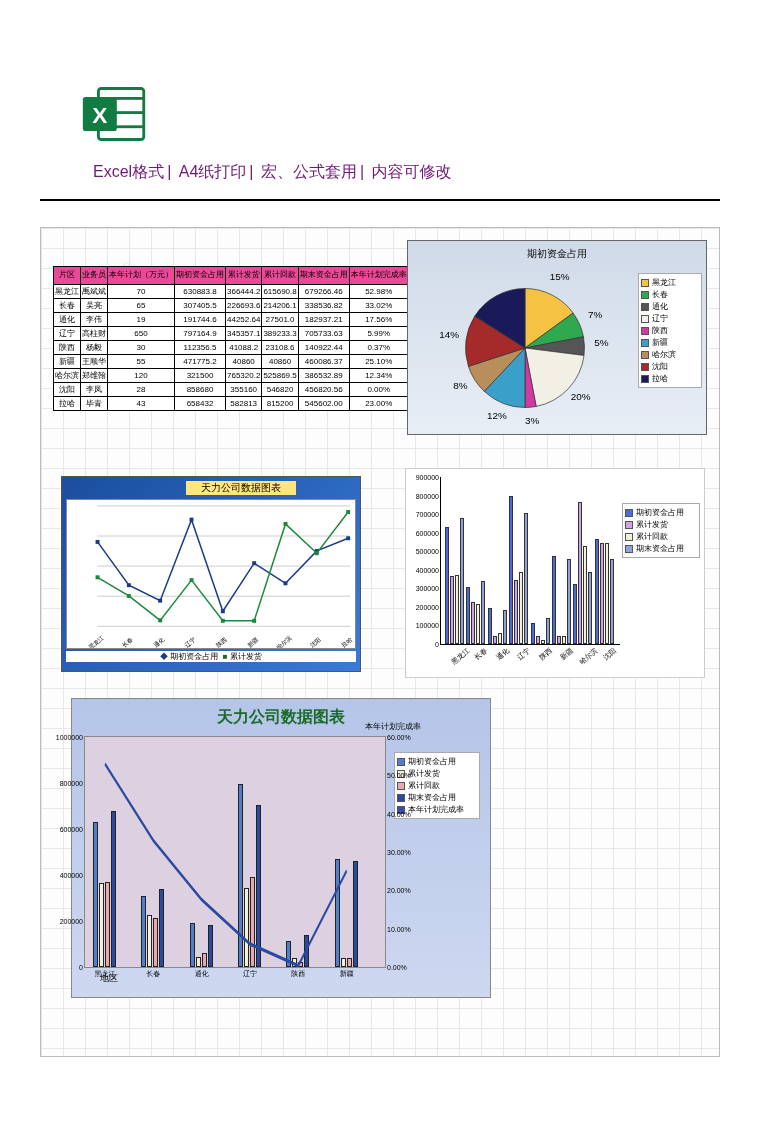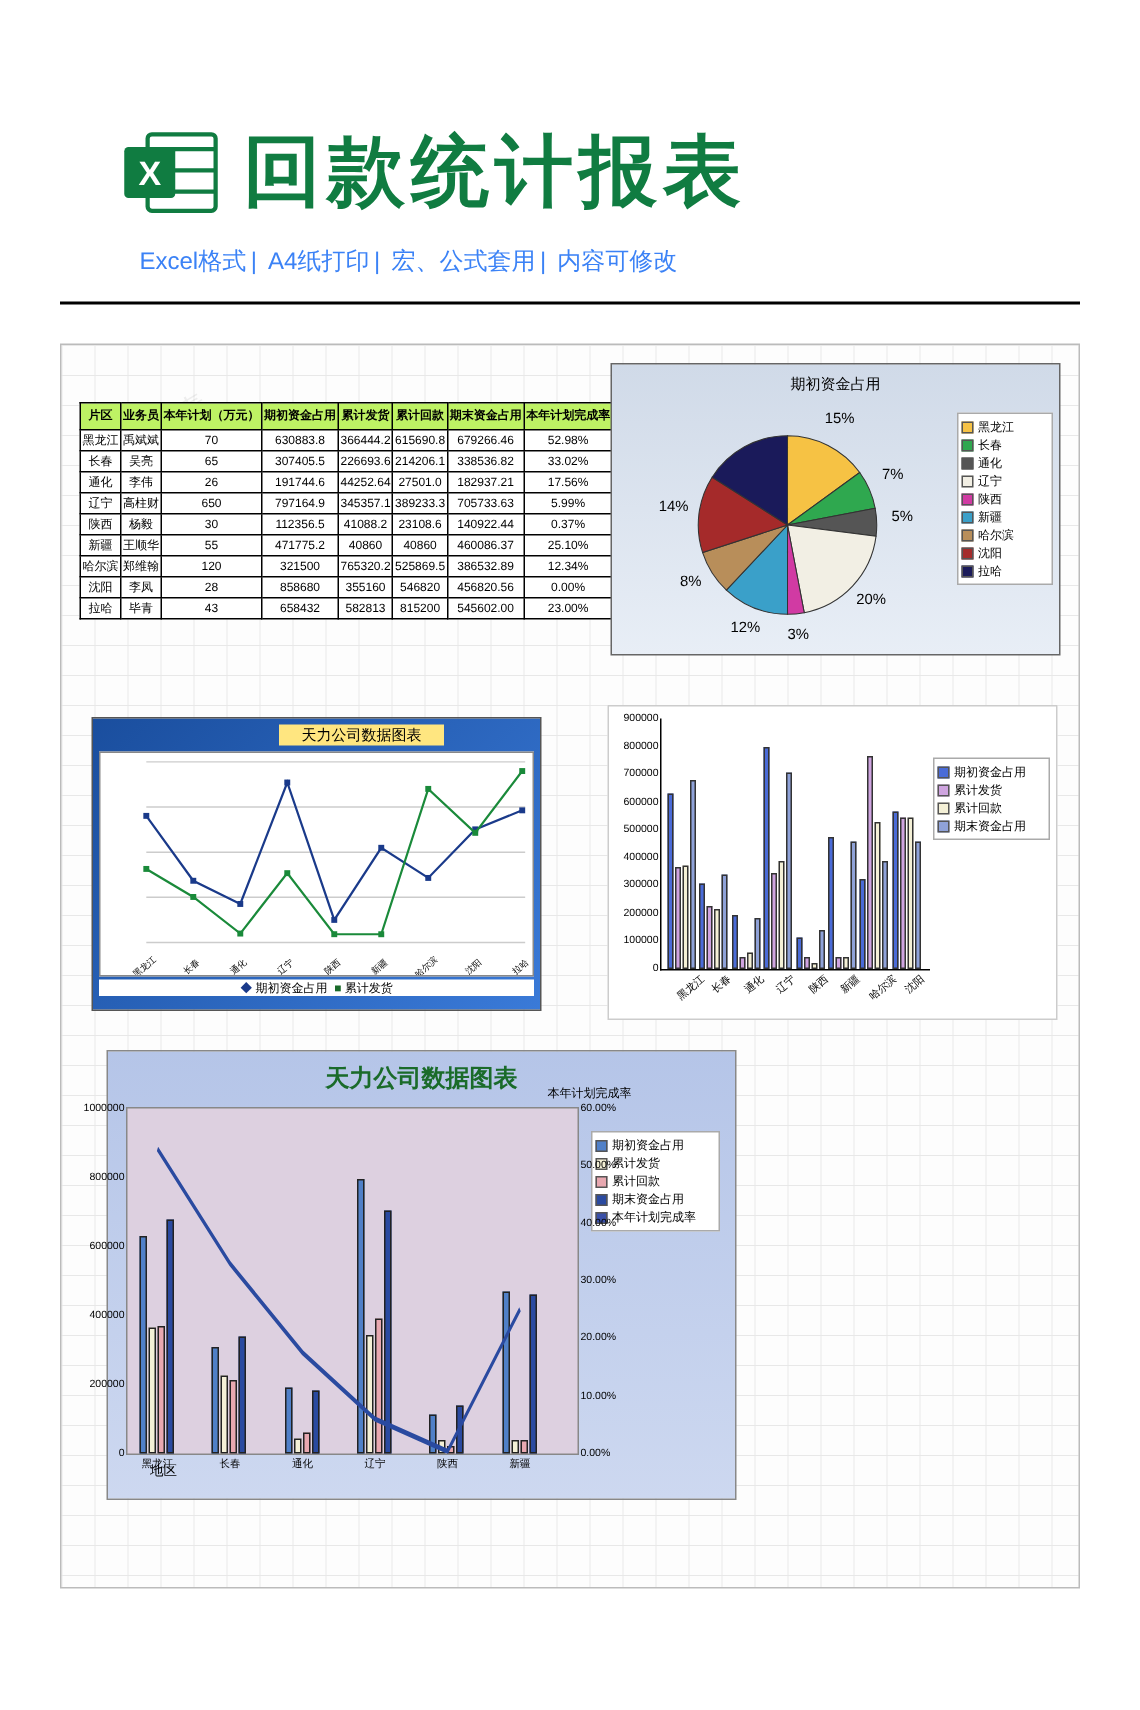--- a/index.html
+++ b/index.html
@@ -1,30 +1,30 @@
 <!DOCTYPE html>
 <html><head>
 <meta charset="utf-8">
 <style>
 * { margin:0; padding:0; box-sizing:border-box; }
 body { width:760px; height:1140px; background:#fff; font-family:"Microsoft YaHei","SimSun",sans-serif; overflow:hidden; }
 .header { padding:80px 30px 10px 80px; display:flex; align-items:center; gap:14px; }
 .xl-icon { width:68px; height:68px; flex-shrink:0; }
 .xl-icon svg{width:100%;height:100%}
 .header-title { font-size:52px; font-weight:700; color:#107c41; letter-spacing:4px; }
-.sub { padding:4px 30px 16px 90px; color:#3b82f6; font-size:16px; }
+.sub { padding:4px 30px 16px 90px; color:#701a75; font-size:16px; }
 .sub span{margin:0 3px}
 .rule { height:2px; background:#000; margin:0 40px 26px 40px; }
 .sheet { margin:0 40px; border:1px solid #bbb; background:#fdfdfd; position:relative; height:830px; padding:10px; background-image:linear-gradient(#e8e8e8 1px,transparent 1px),linear-gradient(90deg,#e8e8e8 1px,transparent 1px); background-size:22px 20px; }
 .wm{position:absolute;color:rgba(150,150,150,0.15);font-size:20px;transform:rotate(-30deg);pointer-events:none}
 .wm1{top:40px;left:40px}.wm2{top:300px;left:460px}.wm3{top:680px;left:50px}.wm4{top:500px;left:100px}.wm5{top:100px;right:40px}
 .report-title{position:absolute;top:12px;left:60px;font-size:16px;font-family:"SimSun";width:270px;text-align:center}
 .tbl{position:absolute;top:38px;left:12px;width:320px;border-collapse:collapse;font-size:8px;background:#fff}
 .tbl th,.tbl td{border:1px solid #000;padding:1px 1px;text-align:center;white-space:nowrap}
-.tbl th{background:#bef264;font-weight:bold;font-size:8px;line-height:1.1;padding:4px 1px}
+.tbl th{background:#ec4899;font-weight:normal;font-size:8px;line-height:1.1;padding:4px 1px}
 .pie-box{position:absolute;top:12px;right:12px;width:300px;height:195px;border:1px solid #666;background:linear-gradient(#d0dae8,#e8eef6);padding:4px}
 .pie-title{text-align:center;font-size:10px;padding:2px}
 .pie-body{display:flex;height:170px}
 .pie-svg{flex:1}
 .legend{width:64px;font-size:8px;background:#fff;border:1px solid #aaa;padding:2px;align-self:flex-start;margin-top:10px}
 .lg{display:flex;align-items:center;margin:1px 0}
 .lg .sw{width:8px;height:8px;margin-right:3px;border:1px solid #555}
 .blue-chart{position:absolute;top:248px;left:20px;width:300px;height:196px;border:1px solid #555;background:linear-gradient(135deg,#1a4e9e,#3a7ad8);padding:4px}
 .blue-chart .ct{background:#ffe680;font-size:10px;text-align:center;margin-left:120px;width:110px}
 .line-plot{background:#fff;height:150px;margin-top:4px;position:relative;border:1px solid #888}
@@ -47,21 +47,20 @@
   <div class="xl-icon">
     <svg viewBox="0 0 48 48">
         <rect x="13" y="6" width="32" height="36" rx="2" fill="#fff" stroke="#107c41" stroke-width="2"></rect>
         <rect x="13" y="12" width="32" height="2" fill="#107c41"></rect>
         <rect x="13" y="22" width="32" height="2" fill="#107c41"></rect>
         <rect x="13" y="32" width="32" height="2" fill="#107c41"></rect>
         <rect x="2" y="12" width="24" height="24" rx="2" fill="#107c41"></rect>
         <text x="14" y="30" text-anchor="middle" fill="#fff" font-size="16" font-weight="bold" font-family="Arial">X</text>
       </svg>
   </div>
-  <div class="header-title">回款统计报表</div>
 </div>
 <div class="sub">
   <span>Excel格式</span>|
   <span>A4纸打印</span>|
   <span>宏、公式套用</span>|
   <span>内容可修改</span>
 </div>
 <div class="rule"></div>
 
 <div class="sheet">
@@ -102,21 +101,21 @@
           <td>65</td>
           <td>307405.5</td>
           <td>226693.6</td>
           <td>214206.1</td>
           <td>338536.82</td>
           <td>33.02%</td>
         </tr>
         <tr>
           <td>通化</td>
           <td>李伟</td>
-          <td>26</td>
+          <td>19</td>
           <td>191744.6</td>
           <td>44252.64</td>
           <td>27501.0</td>
           <td>182937.21</td>
           <td>17.56%</td>
         </tr>
         <tr>
           <td>辽宁</td>
           <td>高柱财</td>
           <td>650</td>

